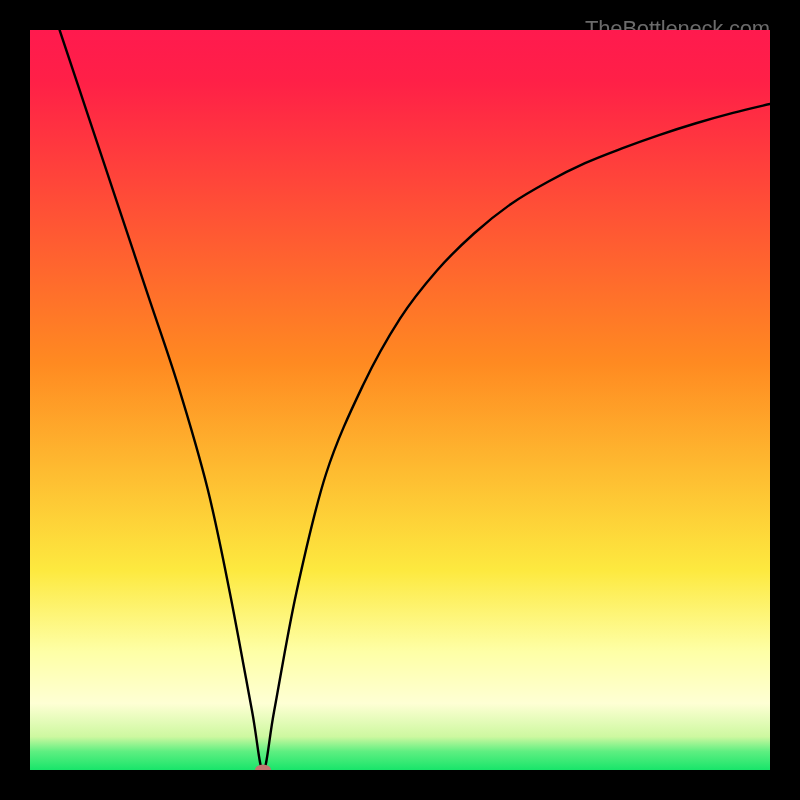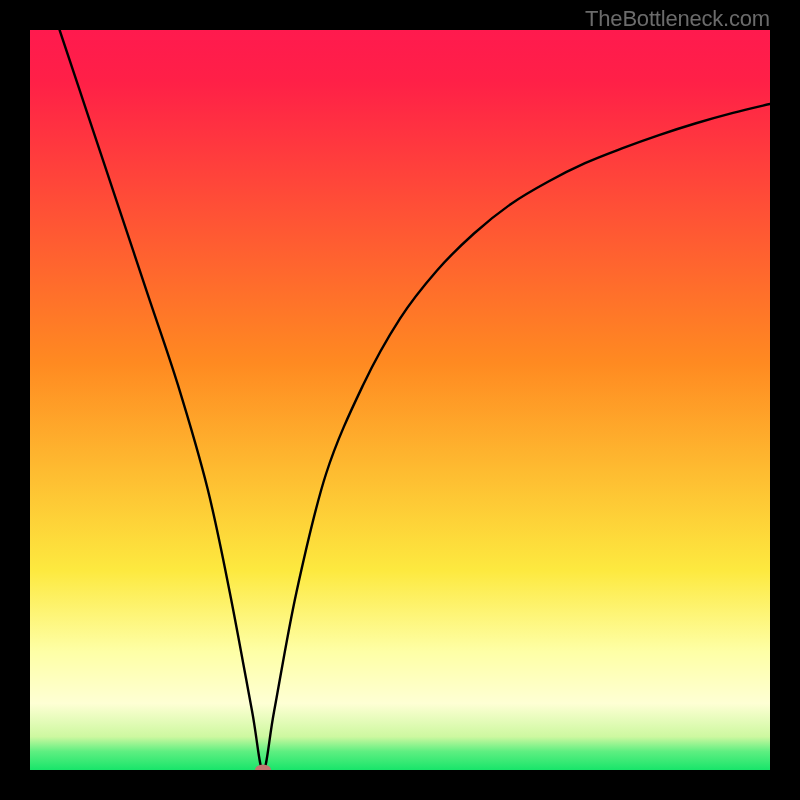--- a/index.html
+++ b/index.html
@@ -30,21 +30,21 @@
     inset: 0;
   }
   .curve-svg {
     position: absolute;
     inset: 0;
     width: 100%;
     height: 100%;
   }
   .watermark {
     position: absolute;
-    top: 6px;
+    top: 16px;
     right: 30px;
     color: #6b6b6b;
     font-size: 22px;
     font-weight: 500;
     letter-spacing: -0.2px;
     user-select: none;
   }
   .marker {
     position: absolute;
     width: 16px;

